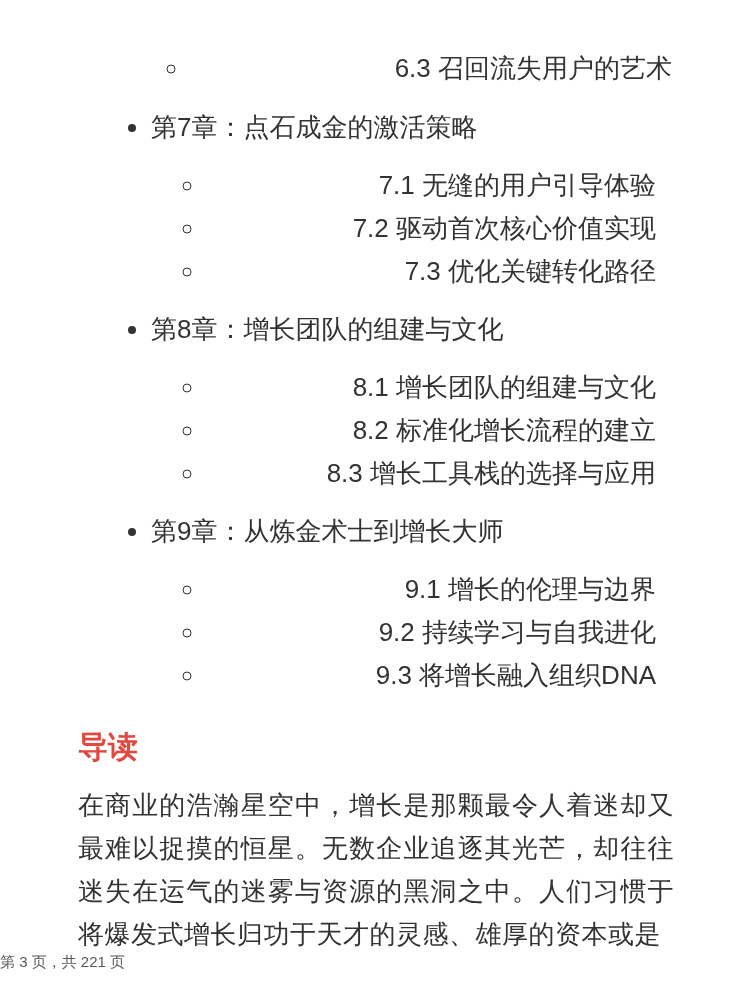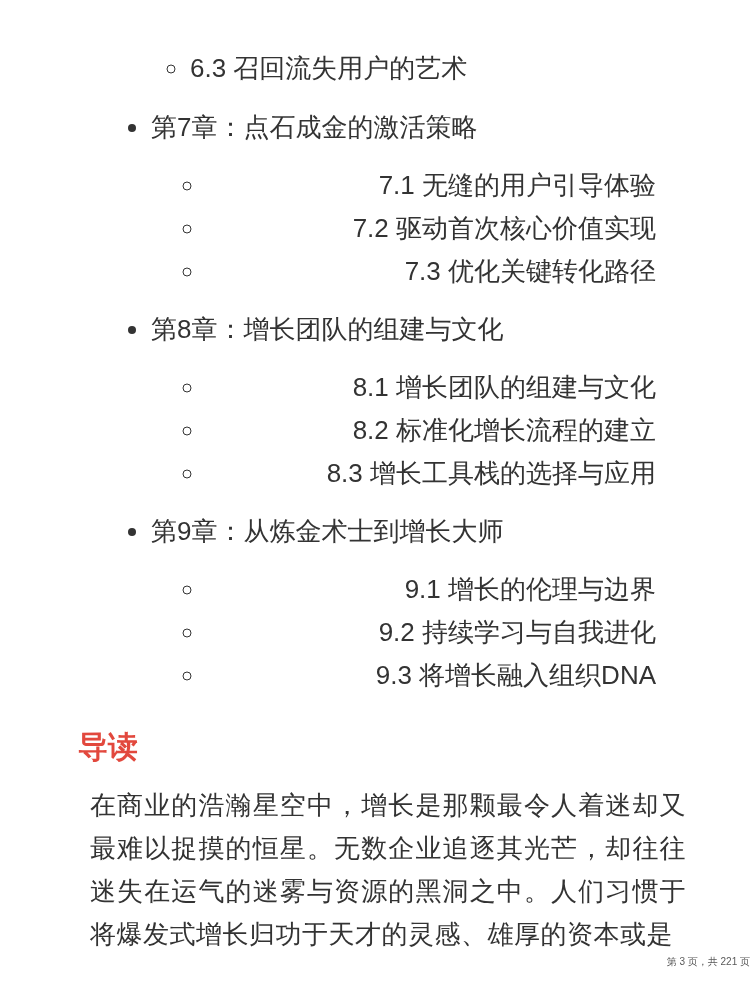--- a/index.html
+++ b/index.html
@@ -27,20 +27,21 @@
   li {
     font-size: 26px;
     line-height: 43px;
     color: #333333;
   }
   
   ul.toc-orphan {
     list-style: circle;
     padding-left: 112px;
     margin: 0 0 15px 0;
+    text-align: right;
   }
   
   ul.toc-chapters {
     list-style: disc;
     padding-left: 57px;
     margin: 16px;
   }
   
   ul.toc-sections {
     list-style: circle;
@@ -52,33 +53,33 @@
     color: #e2483d;
     font-size: 30px;
     line-height: 38px;
     font-weight: 700;
     margin: 31px 0 18px 0;
   }
   .intro-paragraph {
     font-size: 26px;
     line-height: 43px;
     letter-spacing: 0.5px;
-    margin: 12px;
+    margin: 0;
     width: 596px;
     color: #333333;
     text-align: justify;
     text-justify: inter-ideograph;
   }
   .page-footer {
     position: absolute;
     left: 0;
     right: 0;
     bottom: 28px;
-    text-align: right;
-    font-size: 10px;
+    text-align: left;
+    font-size: 15px;
     line-height: 20px;
     color: #595959;
   }
 </style>
 </head>
 <body>
 
 <div class="page">
   <div class="content">
 

